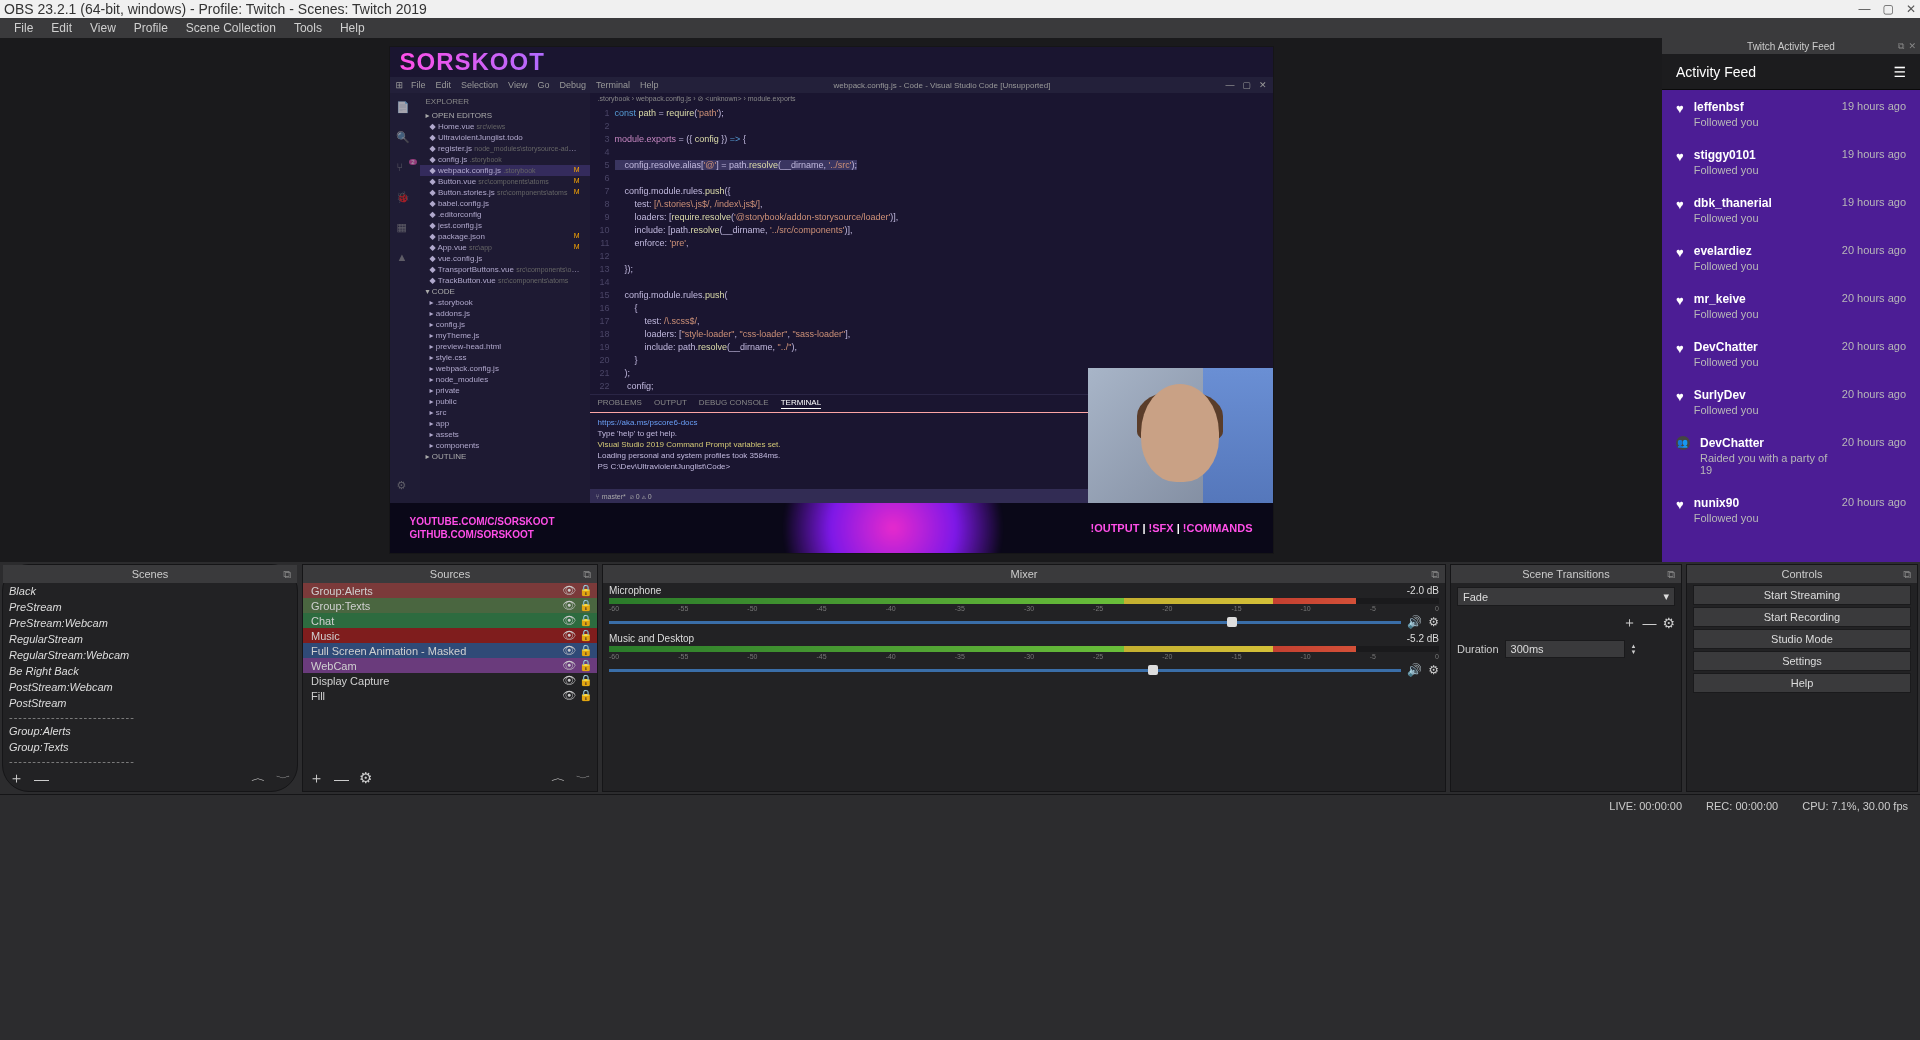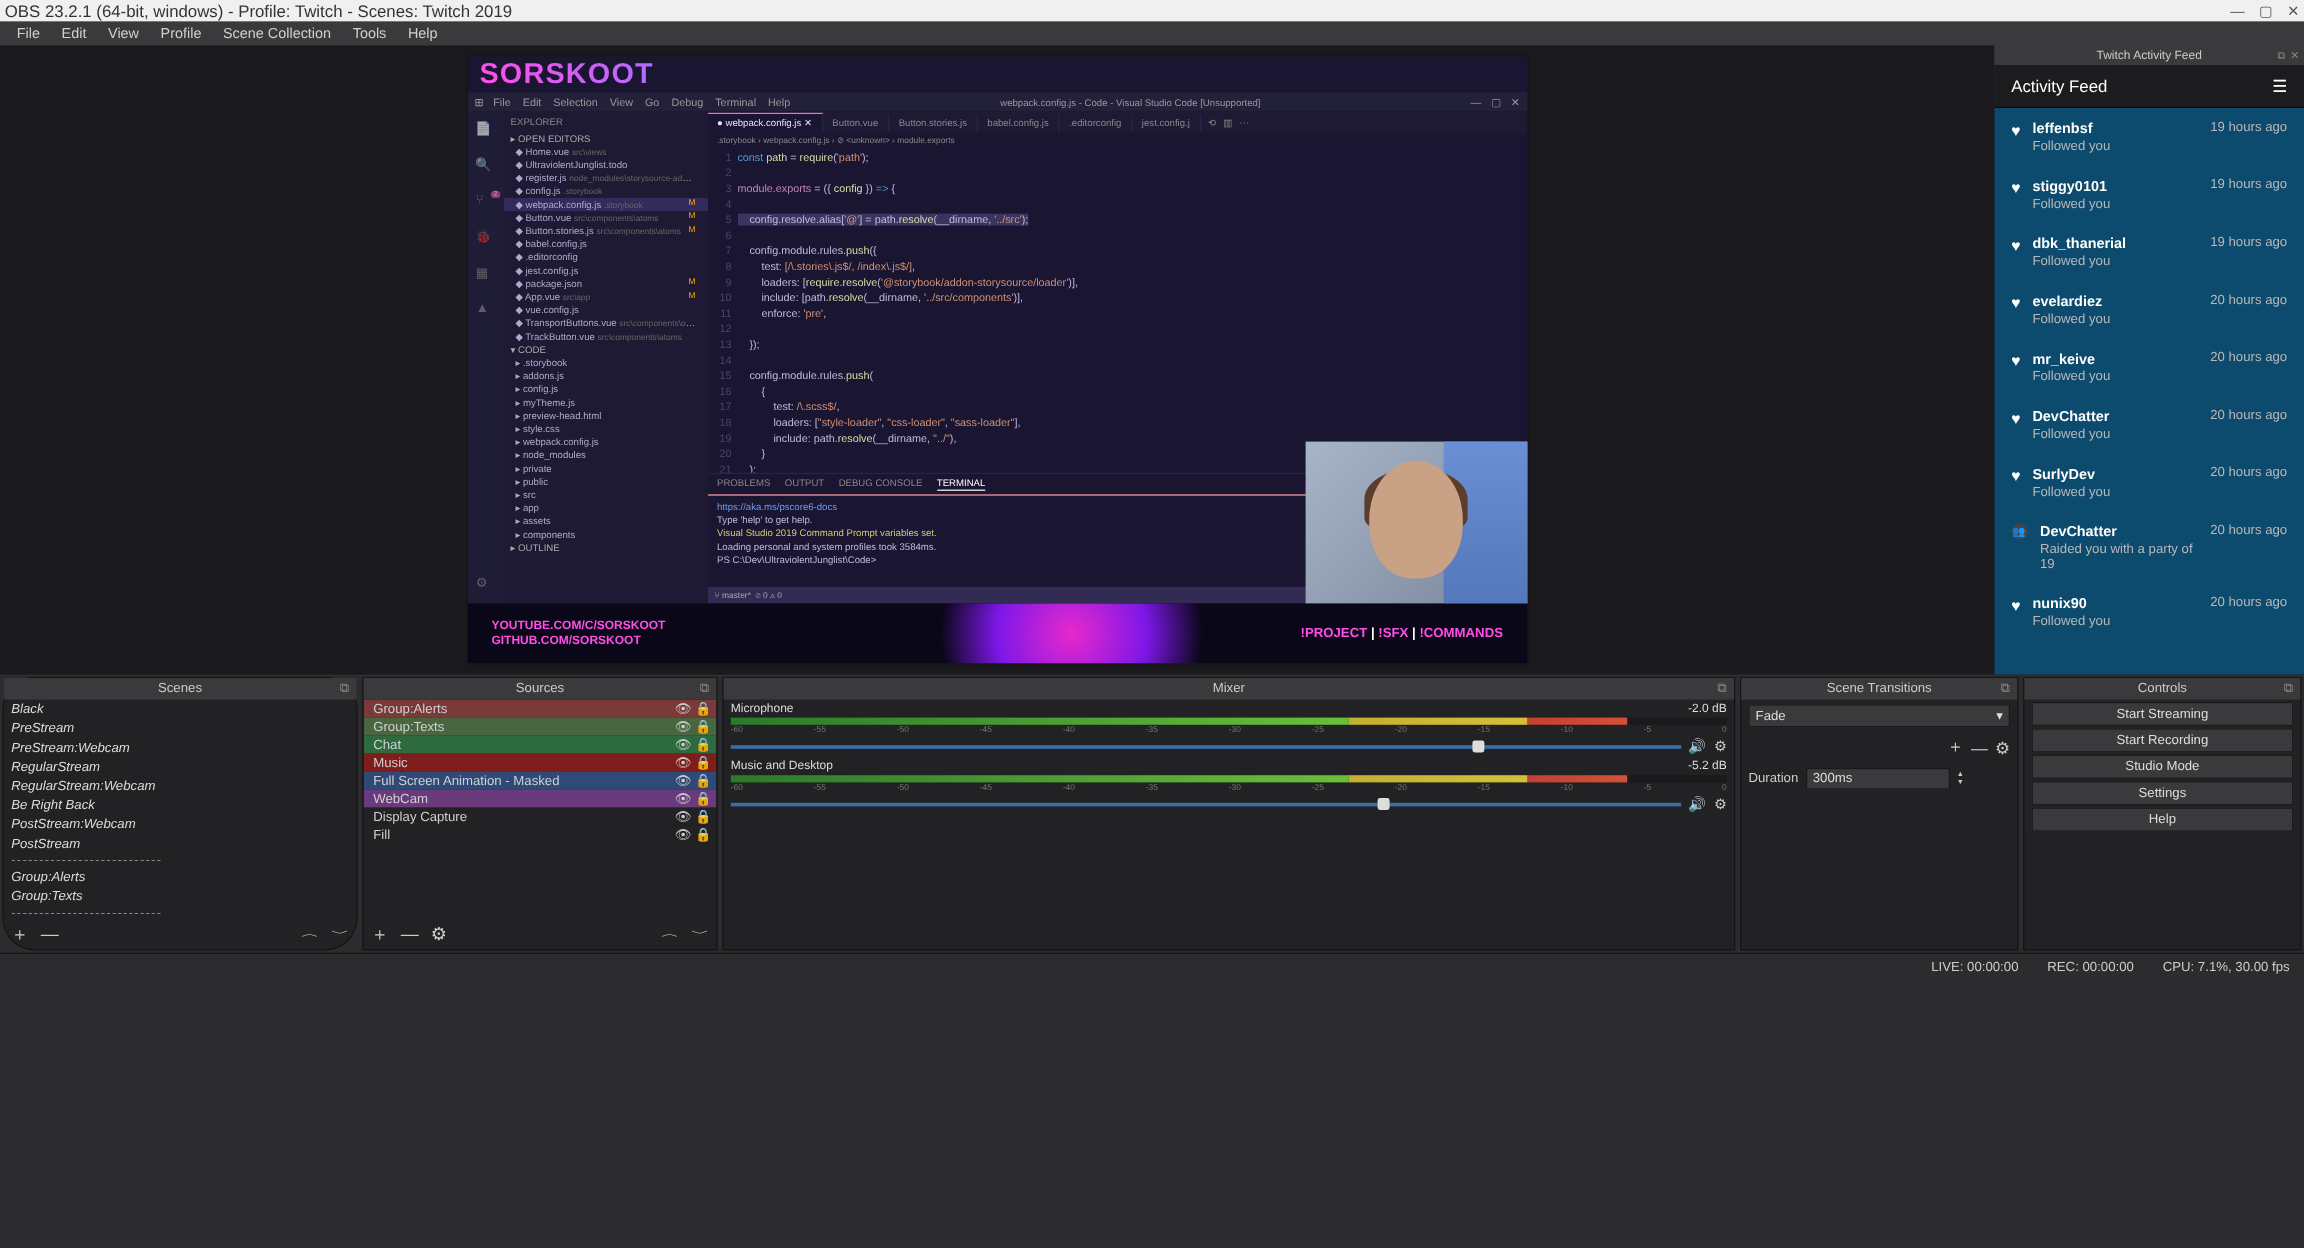--- a/index.html
+++ b/index.html
@@ -63,21 +63,21 @@
 .webcam-face { position:absolute; left:50%; top:48%; transform:translate(-50%,-50%); width:78px; height:98px; background:#c9a185; border-radius:50% 50% 45% 45%; }
 .webcam-hair { position:absolute; left:50%; top:16%; transform:translateX(-50%); width:86px; height:52px; background:#5a3d2a; border-radius:50% 50% 20% 20%; }
 .webcam-bg-blue { position:absolute; right:0; top:0; width:70px; height:100%; background:linear-gradient(#6a8fd4,#5577bb); }
 
 .bottom-banner { position: absolute; bottom: 0; left: 0; right: 0; height: 50px; background: #0a0818; display: flex; align-items: center; justify-content: space-between; padding: 0 20px; overflow: hidden; }
 .bottom-banner::before { content:''; position:absolute; left:40%; top:-20px; width:300px; height:90px; background: radial-gradient(circle,#ff2ee0 0%,#8a1aff 40%,transparent 70%); border-radius:50%; opacity:0.9; filter:blur(2px);}
 .banner-left { color: #ff4fe8; font-weight: bold; font-size: 10px; line-height: 1.3; position:relative; z-index:1;}
 .banner-right { color: #ff4fe8; font-weight: bold; font-size: 11px; position:relative; z-index:1;}
 .banner-right .sep { color: #fff; }
 
-.activity-panel { width: 258px; background: #0c4a6e; display: flex; flex-direction: column; }
+.activity-panel { width: 258px; background: #4c1d95; display: flex; flex-direction: column; }
 .activity-titlebar { height: 16px; background: #3a3a3c; color: #ccc; font-size: 10px; display: flex; align-items: center; justify-content: center; position: relative; }
 .activity-titlebar .dock-icons { position: absolute; right: 4px; display: flex; gap: 4px; font-size: 9px; color: #888; }
 .activity-header { height: 36px; background: #1c1c1e; display: flex; align-items: center; justify-content: space-between; padding: 0 14px; color: #fff; font-size: 14px; font-weight: 500; border-bottom: 1px solid #0a0a0a; }
 .activity-list { flex: 1; overflow-y: auto; }
 .activity-item { display: flex; padding: 10px 14px; gap: 10px; }
 .heart { color: #fff; font-size: 13px; margin-top: 1px; }
 .raid { background: #444; border-radius: 50%; width: 14px; height: 14px; display: inline-flex; align-items: center; justify-content: center; font-size: 9px;}
 .act-text { flex: 1; }
 .act-name { color: #fff; font-weight: 600; font-size: 12px; }
 .act-sub { color: #b8b8b8; font-size: 11px; margin-top: 2px; }
@@ -223,31 +223,20 @@
                 <div class="explorer-item">▸ private</div>
                 <div class="explorer-item">▸ public</div>
                 <div class="explorer-item">▸ src</div>
                 <div class="explorer-item">▸ app</div>
                 <div class="explorer-item">▸ assets</div>
                 <div class="explorer-item">▸ components</div>
               </div>
             <div class="explorer-section">▸ <span>OUTLINE</span></div>
           </div>
           <div class="editor">
-            <div class="tabs" id="editor-tabs">
-                <span class="tab active">● webpack.config.js ✕</span>
-                <span class="tab">Button.vue</span>
-                <span class="tab">Button.stories.js</span>
-                <span class="tab">babel.config.js</span>
-                <span class="tab">.editorconfig</span>
-                <span class="tab">jest.config.j</span>
-                <span style="margin-left: 6px; color: rgb(136, 136, 136);">⟲</span>
-                <span style="margin-left: 6px; color: rgb(136, 136, 136);">▥</span>
-                <span style="margin-left: 6px; color: rgb(136, 136, 136);">⋯</span>
-              </div>
             <div class="breadcrumb">.storybook › webpack.config.js › ⊘ &lt;unknown&gt; › module.exports</div>
             <div class="code-area">
               <div class="gutter" id="gutter">1<br>2<br>3<br>4<br>5<br>6<br>7<br>8<br>9<br>10<br>11<br>12<br>13<br>14<br>15<br>16<br>17<br>18<br>19<br>20<br>21<br>22<br>23<br>24<br></div>
               <div class="code" id="code"><span class="kw">const</span> <span class="fn">path</span> = <span class="fn">require</span>(<span class="st">'path'</span>);
 
 <span class="pn">module.exports</span> = ({ <span class="fn">config</span> }) <span class="kw">=&gt;</span> {
 
 <span class="hl">    config.resolve.alias[<span class="st">'@'</span>] = path.<span class="fn">resolve</span>(__dirname, <span class="st">'../src'</span>);</span>
 
     config.module.rules.<span class="fn">push</span>({
@@ -296,21 +285,21 @@
         <div class="webcam-bg-blue"></div>
         <div class="webcam-hair"></div>
         <div class="webcam-face"></div>
       </div>
       <div class="bottom-banner">
         <div class="banner-left">
           <div>YOUTUBE.COM/C/SORSKOOT</div>
           <div>GITHUB.COM/SORSKOOT</div>
         </div>
         <div class="banner-right">
-          <span>!PROJECT</span> <span class="sep">|</span>
+          <span>!OUTPUT</span> <span class="sep">|</span>
           <span>!SFX</span> <span class="sep">|</span>
           <span>!COMMANDS</span>
         </div>
       </div>
     </div>
   </div>
 
   <div class="activity-panel">
     <div class="activity-titlebar">
       <span>Twitch Activity Feed</span>

